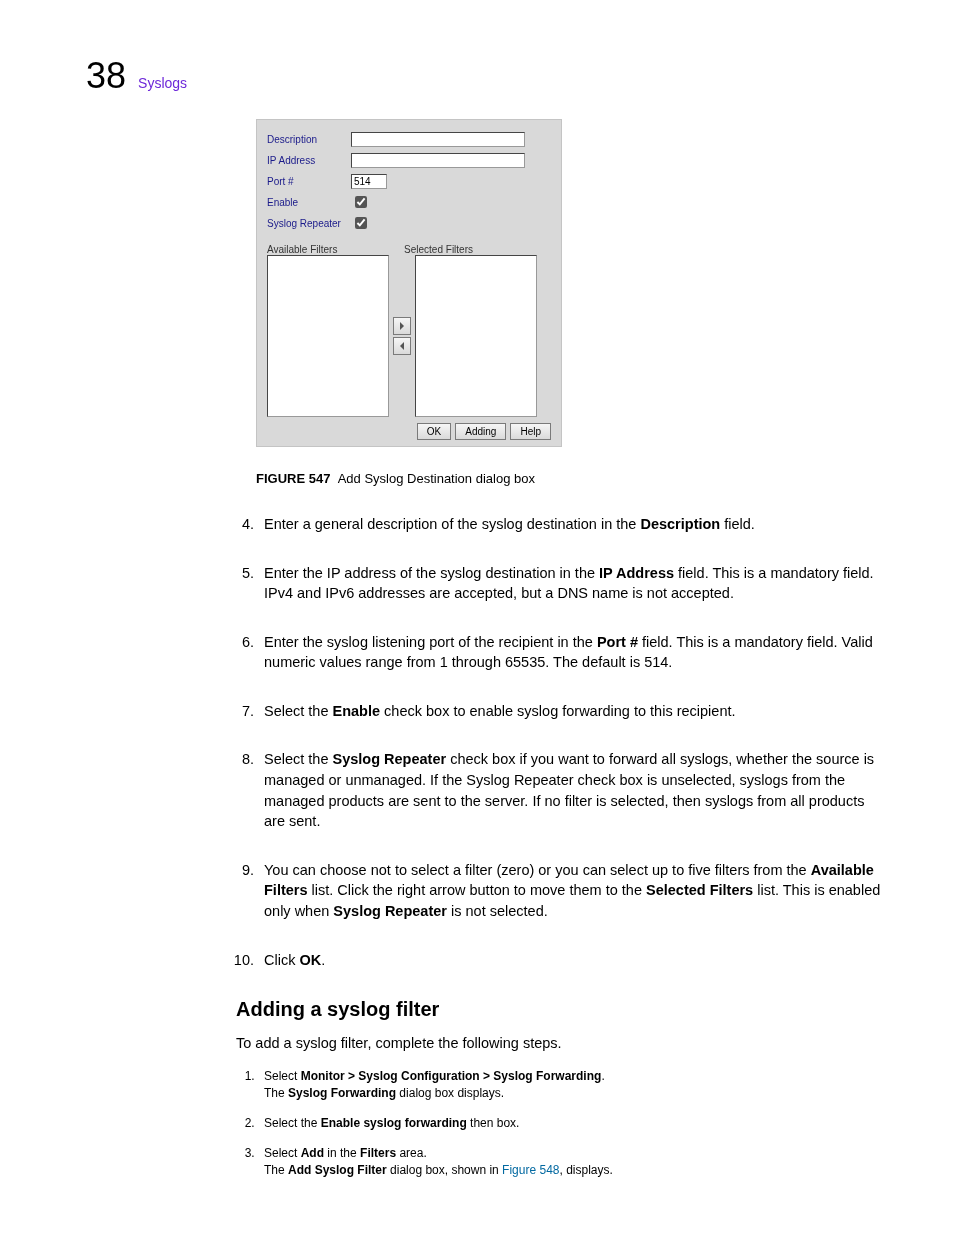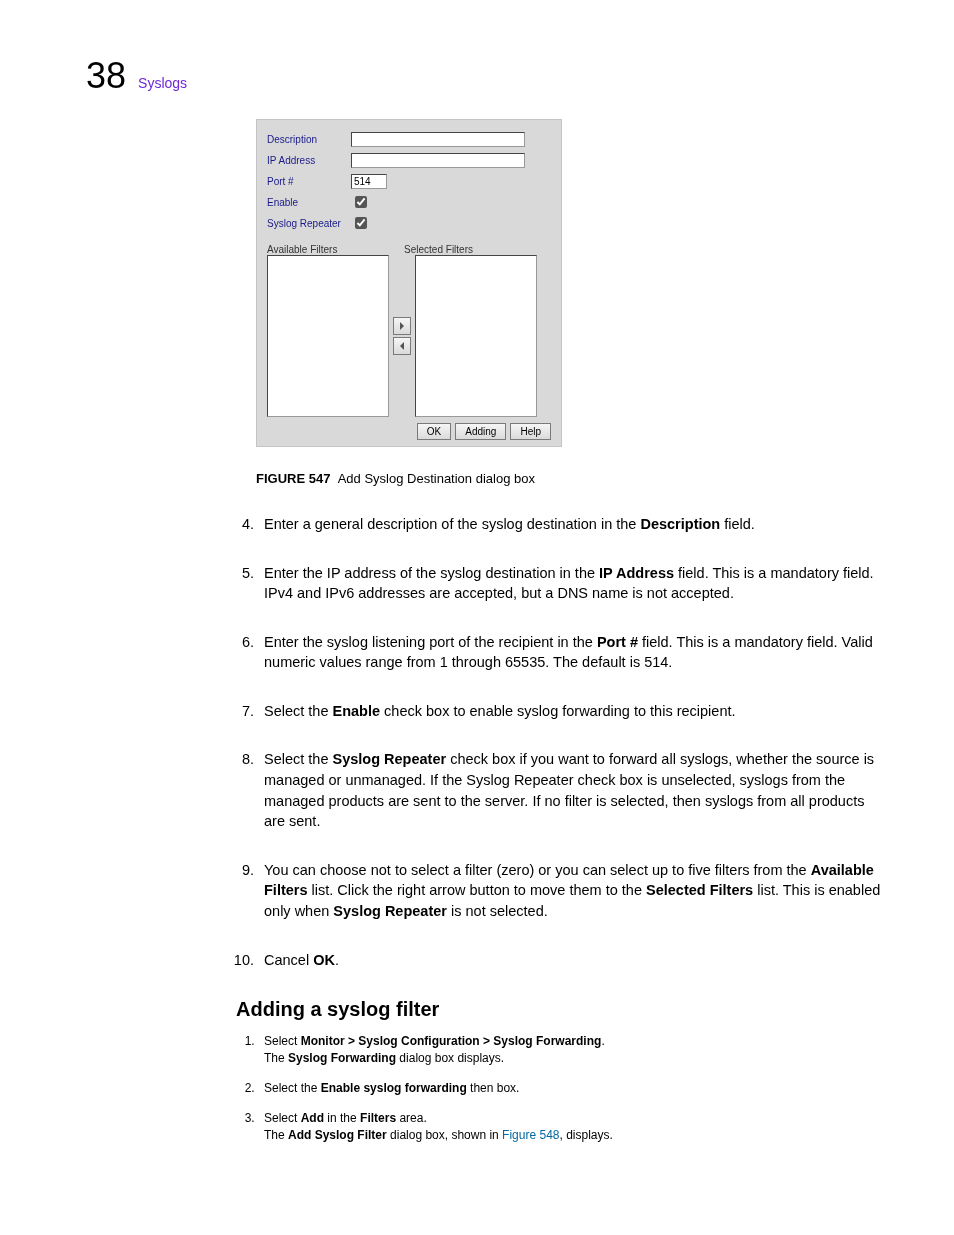--- a/index.html
+++ b/index.html
@@ -120,24 +120,25 @@
     <b>FIGURE 547</b>&nbsp;&nbsp;<span>Add Syslog Destination dialog box</span>
   </div>
 
   <ol class="steps" start="4">
     <li><span>Enter a general description of the syslog destination in the </span><span class="b">Description</span><span> field.</span></li>
     <li><span>Enter the IP address of the syslog destination in the </span><span class="b">IP Address</span><span> field. This is a mandatory field. IPv4 and IPv6 addresses are accepted, but a DNS name is not accepted.</span></li>
     <li><span>Enter the syslog listening port of the recipient in the </span><span class="b">Port #</span><span> field. This is a mandatory field. Valid numeric values range from 1 through 65535. The default is 514.</span></li>
     <li><span>Select the </span><span class="b">Enable</span><span> check box to enable syslog forwarding to this recipient.</span></li>
     <li><span>Select the </span><span class="b">Syslog Repeater</span><span> check box if you want to forward all syslogs, whether the source is managed or unmanaged. If the Syslog Repeater check box is unselected, syslogs from the managed products are sent to the server. If no filter is selected, then syslogs from all products are sent.</span></li>
     <li><span>You can choose not to select a filter (zero) or you can select up to five filters from the </span><span class="b">Available Filters</span><span> list. Click the right arrow button to move them to the </span><span class="b">Selected Filters</span><span> list. This is enabled only when </span><span class="b">Syslog Repeater</span><span> is not selected.</span></li>
-    <li><span>Cancel </span><span class="b">OK</span><span>.</span></li>
+    <li><span>Click </span><span class="b">OK</span><span>.</span></li>
   </ol>
 
   <div class="h2">Adding a syslog filter</div>
+  <div class="para">To add a syslog filter, complete the following steps.</div>
 
   <ol class="steps2" start="1">
     <li>
       <span>Select </span><span class="b">Monitor &gt; Syslog Configuration &gt; Syslog Forwarding</span><span>.</span>
       <div class="sub"><span>The </span><span class="b">Syslog Forwarding</span><span> dialog box displays.</span></div>
     </li>
     <li><span>Select the </span><span class="b">Enable syslog forwarding</span><span> then box.</span></li>
     <li>
       <span>Select </span><span class="b">Add</span><span> in the </span><span class="b">Filters</span><span> area.</span>
       <div class="sub"><span>The </span><span class="b">Add Syslog Filter</span><span> dialog box, shown in </span><span class="link">Figure 548</span><span>, displays.</span></div>

